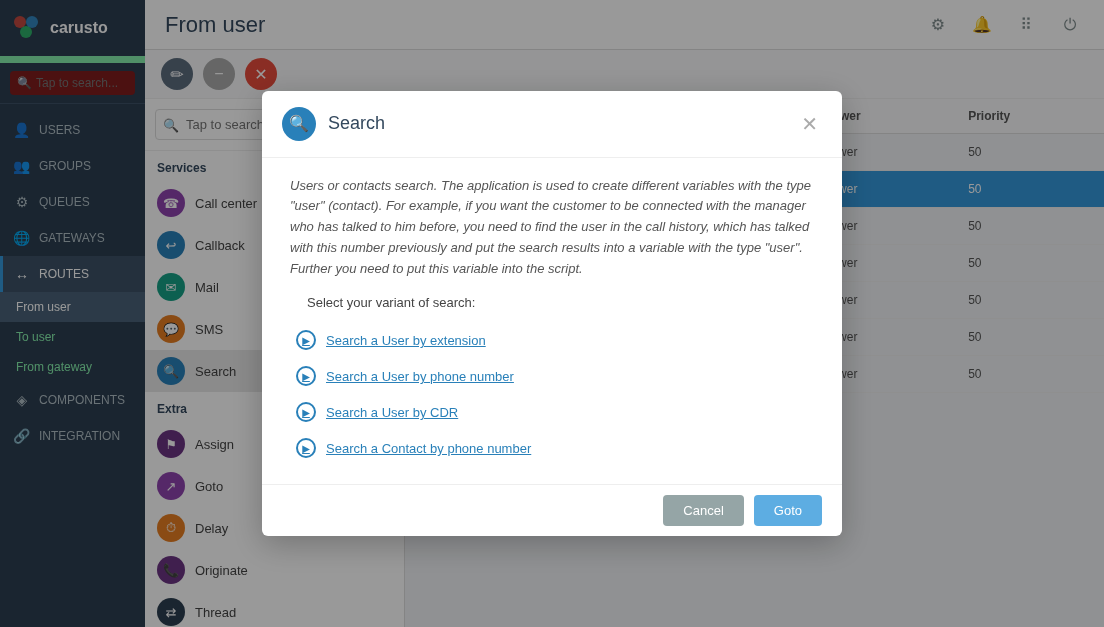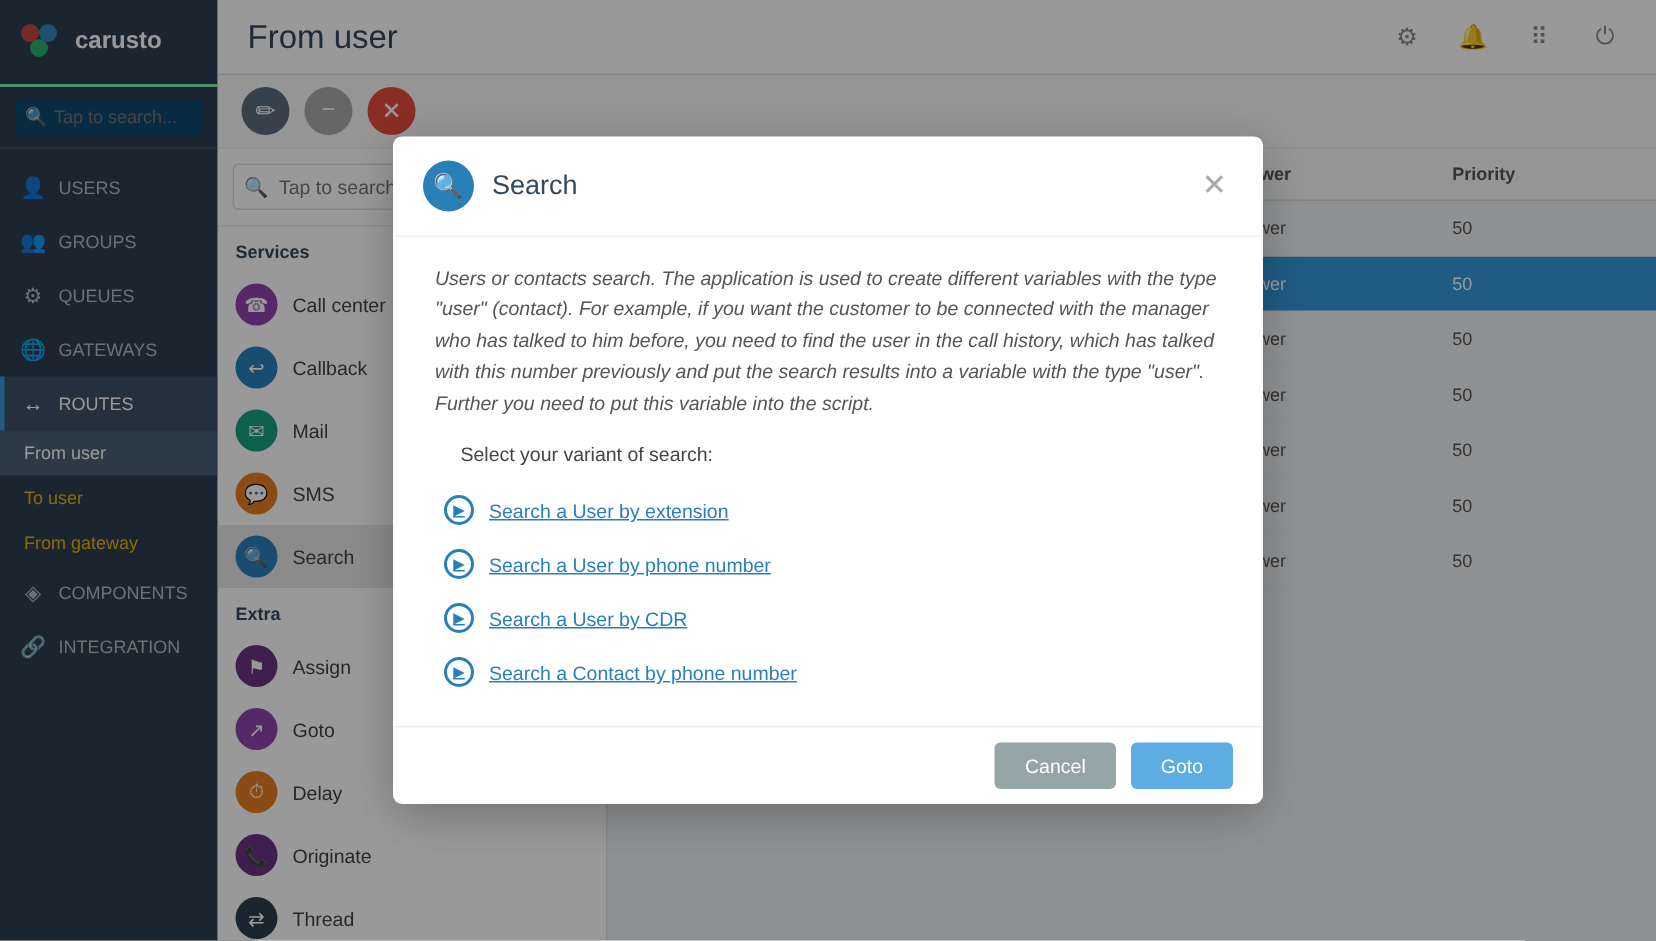--- a/index.html
+++ b/index.html
@@ -12,39 +12,39 @@
       color: #ecf0f1;
       display: flex;
       flex-direction: column;
       flex-shrink: 0;
       height: 100%;
     }
     .sidebar-logo {
       display: flex;
       align-items: center;
       padding: 12px 10px;
-      border-bottom: 2px solid #86efac;
+      border-bottom: 7px solid #86efac;
     }
     .logo-icon {
       width: 32px;
       height: 32px;
       margin-right: 8px;
     }
     .logo-text {
       font-size: 16px;
       font-weight: bold;
       color: #fff;
     }
     .sidebar-search {
       padding: 8px 10px;
       border-bottom: 1px solid #3d5166;
     }
     .sidebar-search input {
       width: 100%;
-      background: #0c4a6e;
+      background: #7f1d1d;
       border: none;
       border-radius: 4px;
       padding: 5px 8px 5px 26px;
       color: #aaa;
       font-size: 12px;
       outline: none;
     }
     .sidebar-search-wrap {
       position: relative;
     }
@@ -79,21 +79,21 @@
       align-items: center;
       justify-content: center;
       font-size: 14px;
     }
     .sub-nav-item {
       display: flex;
       align-items: center;
       padding: 8px 10px 8px 16px;
       cursor: pointer;
       font-size: 12px;
-      color: #eab308;
+      color: #86efac;
     }
     .sub-nav-item.active { background: #4a6278; color: #fff; }
 
     
     .main-area {
       flex: 1;
       display: flex;
       flex-direction: column;
       position: relative;
       overflow: hidden;

